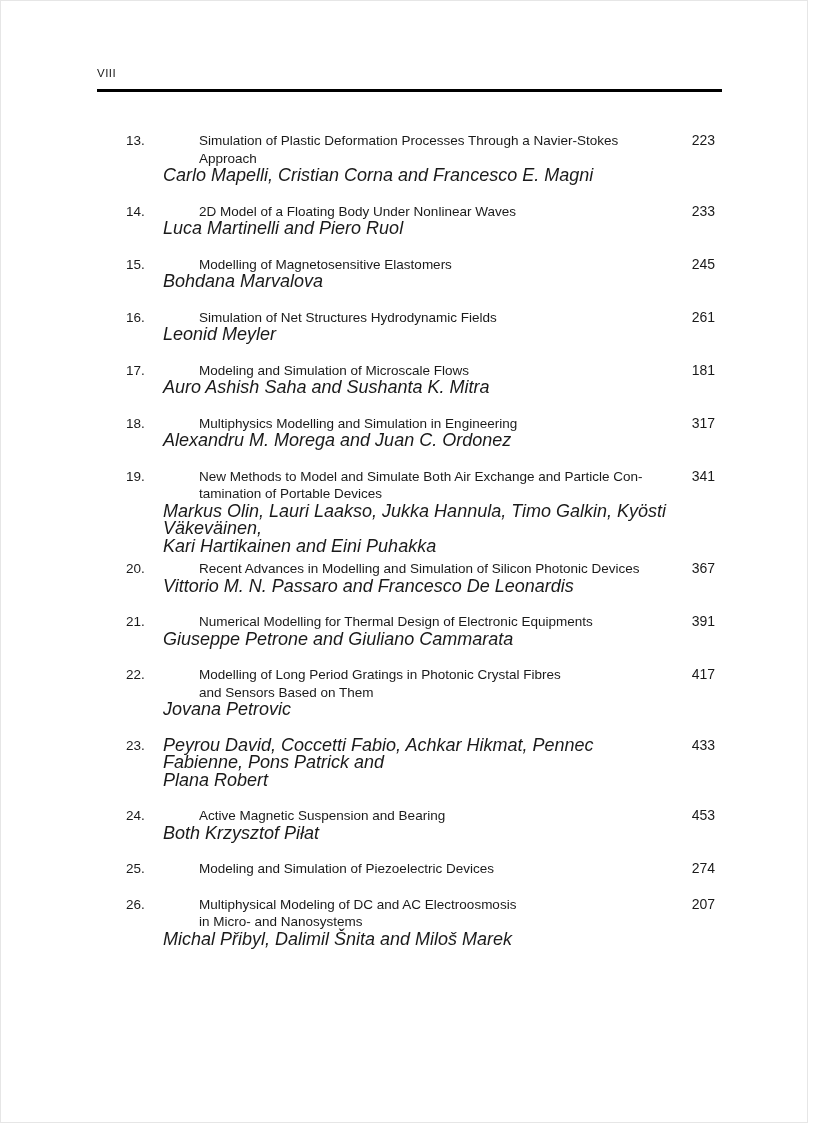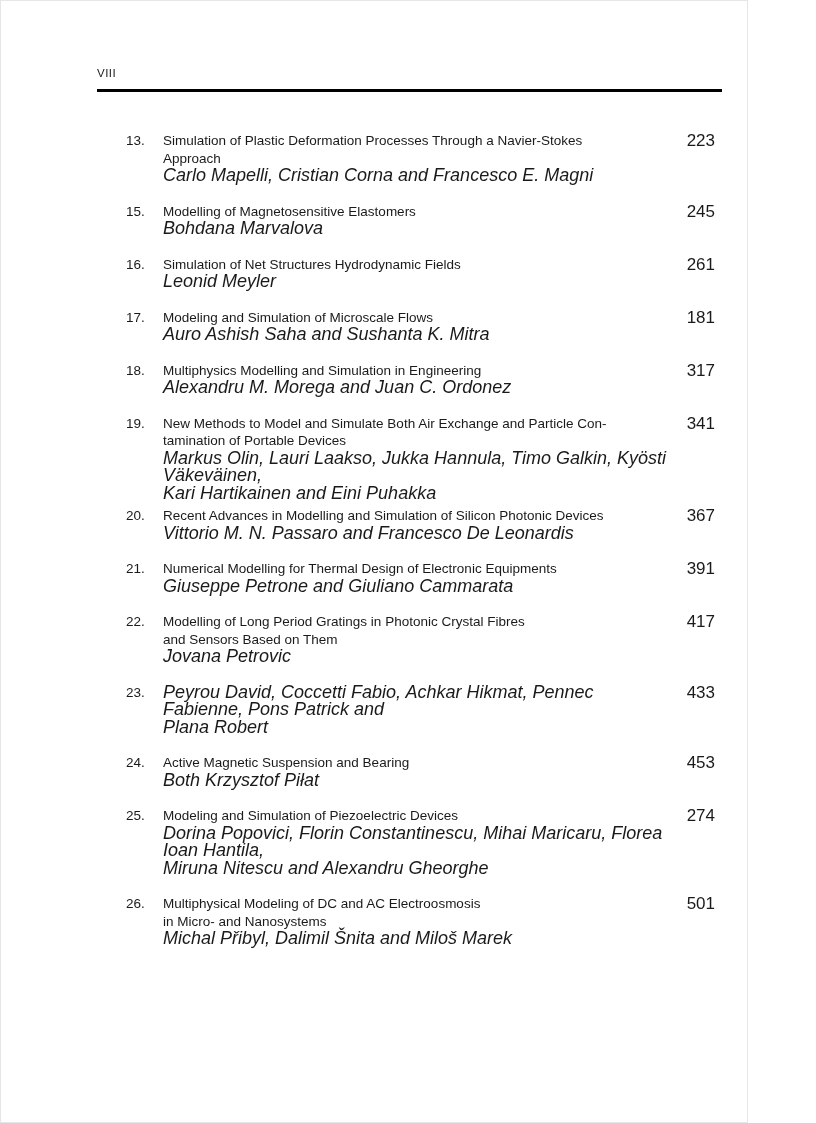--- a/index.html
+++ b/index.html
@@ -2,21 +2,21 @@
 <html><head>
 <meta charset="utf-8">
 <style>
   html, body {
     margin: 0;
     padding: 0;
     background: #ffffff;
   }
   .page {
     position: relative;
-    width: 748px;
+    width: 808px;
     height: 1123px;
     background: #ffffff;
     box-sizing: border-box;
     border: 1px solid #e6e6e6;
     font-family: "Liberation Sans", sans-serif;
     color: #1a1a1a;
     overflow: hidden;
   }
   .running-head {
     position: absolute;
@@ -55,52 +55,61 @@
     line-height: 17.5px;
   }
   .mid {
     width: 512px;
     flex: 0 0 512px;
   }
   .title {
     font-size: 13.5px;
     line-height: 17.5px;
     white-space: pre-line;
+    margin-left: 36px;
   }
   .authors {
     font-size: 18px;
     line-height: 17.5px;
     font-style: italic;
     white-space: pre-line;
   }
   .pageno {
     margin-left: auto;
     text-align: right;
     min-width: 40px;
-    font-size: 17px;
+    font-size: 14px;
     line-height: 17.5px;
   }
 </style>
 </head>
 <body>
 
 <div class="page">
   <div class="running-head">VIII</div>
   <div class="head-rule"></div>
   <div class="toc-list">
       <div class="entry">
         <div class="num">13.</div>
         <div class="mid">
           <div class="title">Simulation of Plastic Deformation Processes Through a Navier-Stokes
 Approach</div>
           <div class="authors">Carlo Mapelli, Cristian Corna and Francesco E. Magni</div>
         </div>
         <div class="pageno">223</div>
       </div>
       <div class="entry">
+        <div class="num">14.</div>
+        <div class="mid">
+          <div class="title">2D Model of a Floating Body Under Nonlinear Waves</div>
+          <div class="authors">Luca Martinelli and Piero Ruol</div>
+        </div>
+        <div class="pageno">233</div>
+      </div>
+      <div class="entry">
         <div class="num">15.</div>
         <div class="mid">
           <div class="title">Modelling of Magnetosensitive Elastomers</div>
           <div class="authors">Bohdana Marvalova</div>
         </div>
         <div class="pageno">245</div>
       </div>
       <div class="entry">
         <div class="num">16.</div>
         <div class="mid">
@@ -173,28 +182,26 @@
         <div class="mid">
           <div class="title">Active Magnetic Suspension and Bearing</div>
           <div class="authors">Both Krzysztof Piłat</div>
         </div>
         <div class="pageno">453</div>
       </div>
       <div class="entry">
         <div class="num">25.</div>
         <div class="mid">
           <div class="title">Modeling and Simulation of Piezoelectric Devices</div>
-          <div class="authors">Dorina Popovici, Florin Constantinescu, Mihai Maricaru, Florea Ioan Hantila,
-Miruna Nitescu and Alexandru Gheorghe</div>
         </div>
         <div class="pageno">274</div>
       </div>
       <div class="entry">
         <div class="num">26.</div>
         <div class="mid">
           <div class="title">Multiphysical Modeling of DC and AC Electroosmosis
 in Micro- and Nanosystems</div>
           <div class="authors">Michal Přibyl, Dalimil Šnita and Miloš Marek</div>
         </div>
-        <div class="pageno">501</div>
+        <div class="pageno">207</div>
       </div>
     </div>
 </div>
 
 </body></html>

